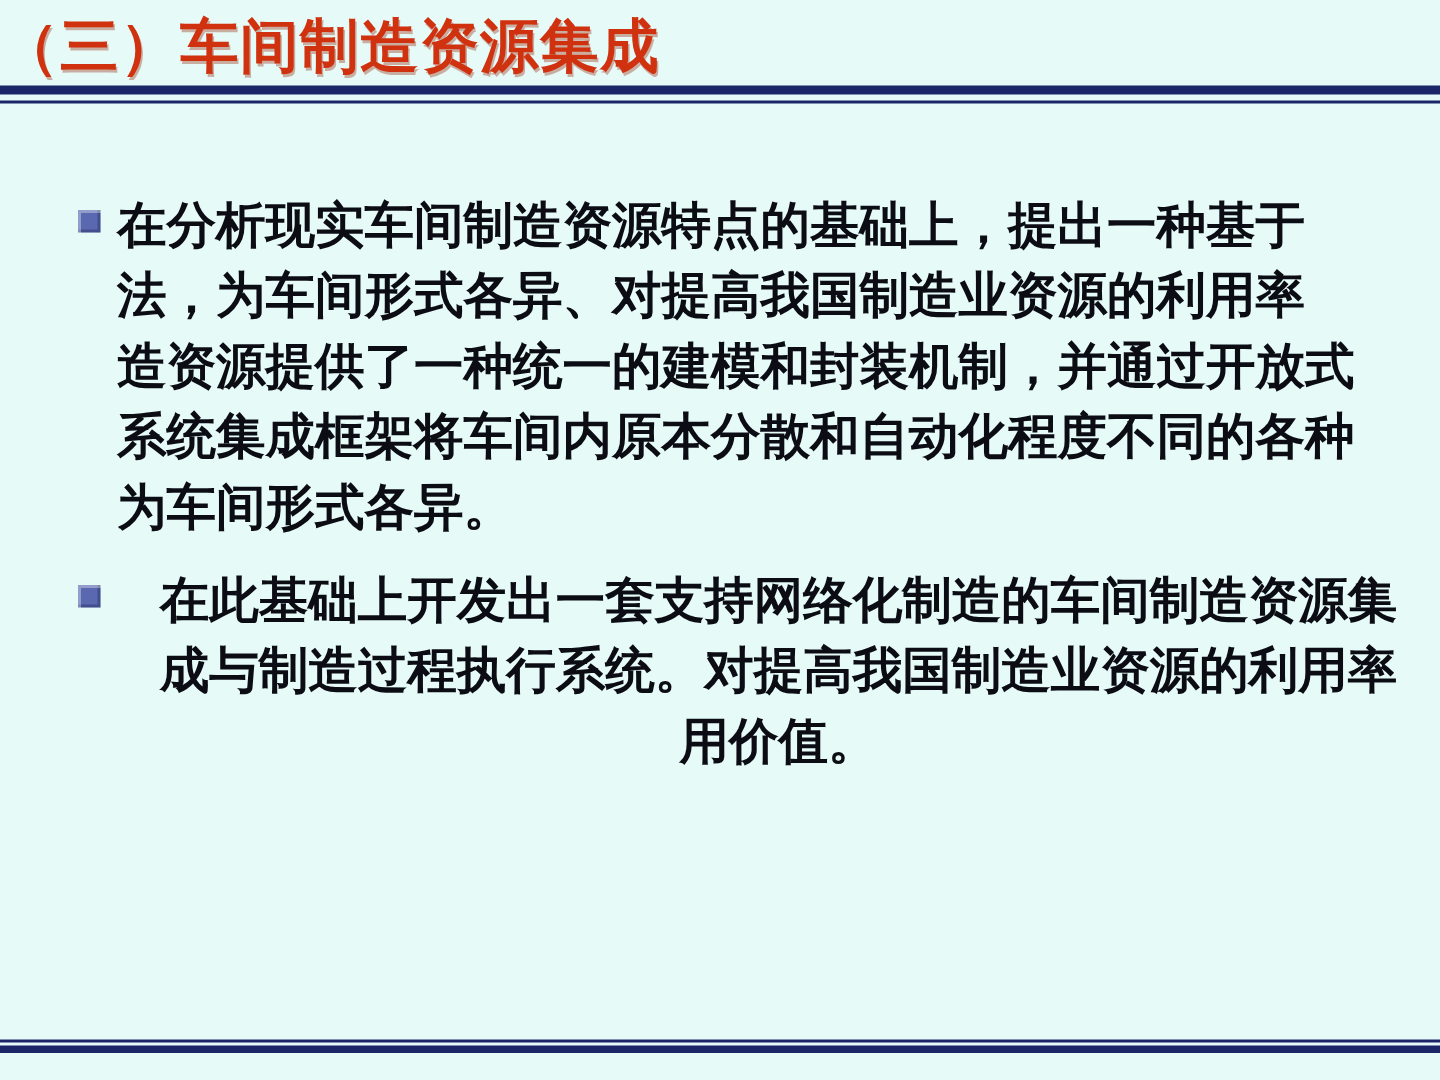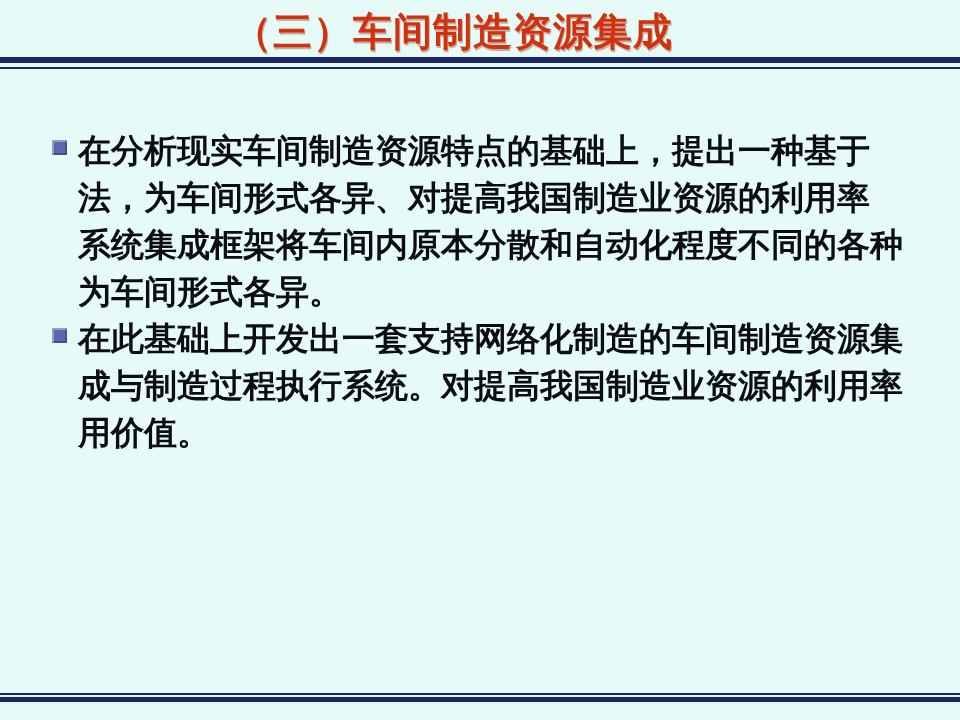--- a/index.html
+++ b/index.html
@@ -11,38 +11,38 @@
   }
   html,body{margin:0;padding:0;}
   body{width:960px;height:720px;overflow:hidden;background:#ffffff;}
   .slide{
     position:relative;width:960px;height:720px;
     background:var(--bg);
     font-family:"Liberation Serif","DejaVu Serif",serif;
   }
   .slide-title{
     position:absolute;top:6px;left:0;width:906px;height:52px;
-    line-height:52px;text-align:center;
+    line-height:52px;text-align:left;
     font-size:39px;font-weight:bold;color:var(--title-red);
     text-shadow:1px 2px 0 rgba(150,30,0,0.35);
     letter-spacing:1px;
   }
   .rule{position:absolute;left:0;width:960px;background:var(--navy);}
   .rule-top-thick{top:57px;height:6px;}
   .rule-top-thin{top:67px;height:2px;}
   .rule-bottom-thin{top:693px;height:2px;}
   .rule-bottom-thick{top:697px;height:5px;}
   .content{
     position:absolute;top:128px;left:0;width:960px;
   }
   .bullet-item{
     position:relative;
     padding-left:78px;
   }
-  .bullet-item + .bullet-item{}
+  .bullet-item + .bullet-item{margin-top:15px;text-align:center;}
   .bullet-square{
     position:absolute;left:52px;top:12px;
     width:15px;height:15px;
     background:var(--bullet);
     box-shadow:inset 2px 2px 0 rgba(255,255,255,0.35), inset -2px -2px 0 rgba(0,0,40,0.25);
   }
   .text-line{
     font-size:33px;font-weight:bold;color:var(--text);
     line-height:47px;white-space:nowrap;
   }
@@ -57,20 +57,21 @@
   <div class="rule rule-top-thick"></div>
   <div class="rule rule-top-thin"></div>
 
   <div class="content">
 
     <div class="bullet-item">
       <span class="bullet-square"></span>
       <div class="bullet-text">
         <div class="text-line">在分析现实车间制造资源特点的基础上，提出一种基于</div>
         <div class="text-line">法，为车间形式各异、对提高我国制造业资源的利用率</div>
+        <div class="text-line">造资源提供了一种统一的建模和封装机制，并通过开放式</div>
         <div class="text-line">系统集成框架将车间内原本分散和自动化程度不同的各种</div>
         <div class="text-line">为车间形式各异。</div>
       </div>
     </div>
 
     <div class="bullet-item">
       <span class="bullet-square"></span>
       <div class="bullet-text">
         <div class="text-line">在此基础上开发出一套支持网络化制造的车间制造资源集</div>
         <div class="text-line">成与制造过程执行系统。对提高我国制造业资源的利用率</div>

